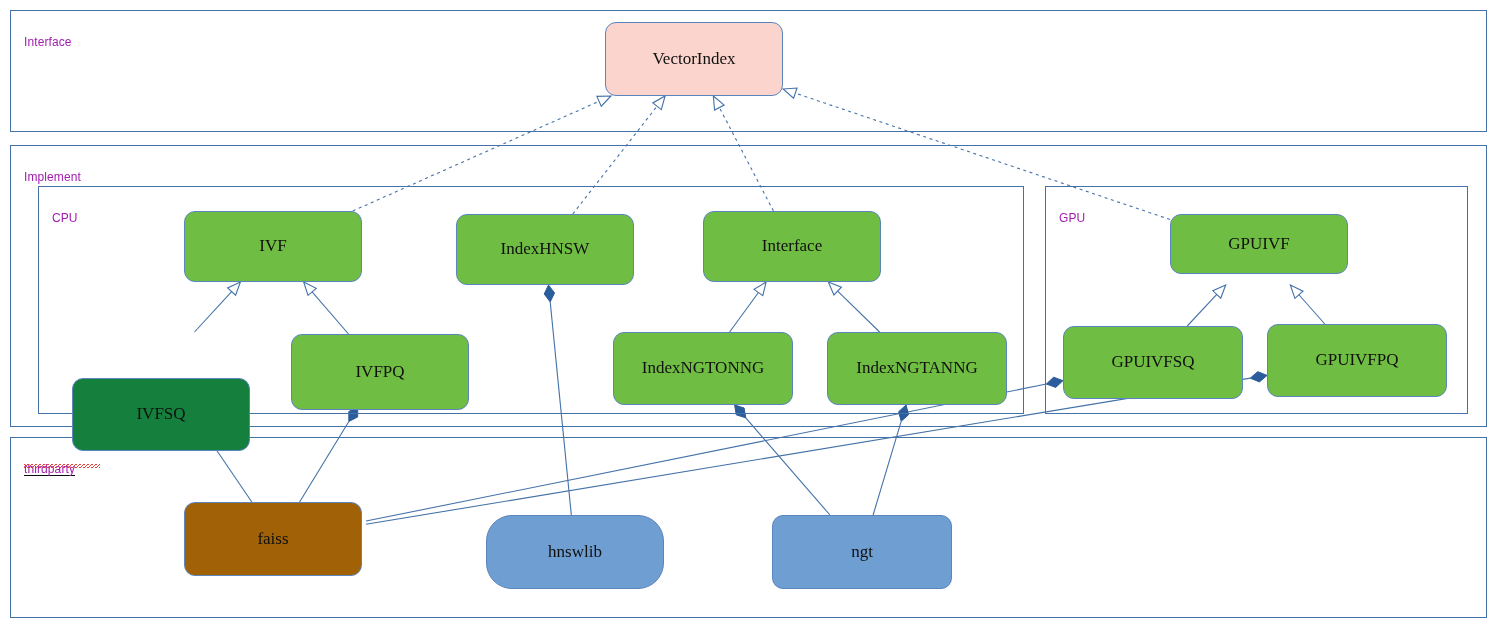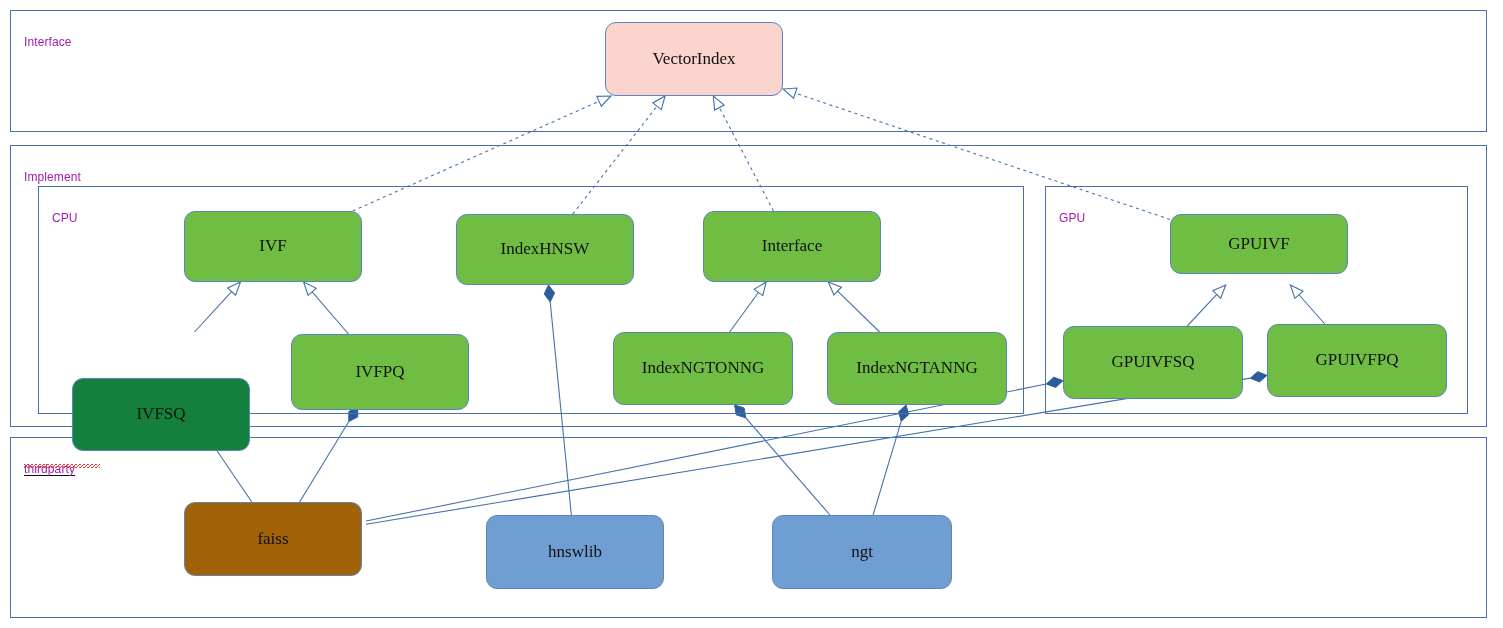--- a/index.html
+++ b/index.html
@@ -143,17 +143,17 @@
       <div class="node impl" style="left: 456px; top: 214px; width: 178px; height: 71px; border-color: rgb(91, 133, 189); background: rgb(112, 189, 68);">IndexHNSW</div>
       <div class="node impl" style="left: 703px; top: 211px; width: 178px; height: 71px; border-color: rgb(91, 133, 189); background: rgb(112, 189, 68);">Interface</div>
       <div class="node impl" style="left: 72px; top: 332px; width: 178px; height: 73px; border-color: rgb(91, 133, 189); background: #15803d; margin-top: 46px;">IVFSQ</div>
       <div class="node impl" style="left: 291px; top: 334px; width: 178px; height: 76px; border-color: rgb(91, 133, 189); background: rgb(112, 189, 68);">IVFPQ</div>
       <div class="node impl" style="left: 613px; top: 332px; width: 180px; height: 73px; border-color: rgb(91, 133, 189); background: rgb(112, 189, 68);">IndexNGTONNG</div>
       <div class="node impl" style="left: 827px; top: 332px; width: 180px; height: 73px; border-color: rgb(91, 133, 189); background: rgb(112, 189, 68);">IndexNGTANNG</div>
       <div class="node impl" style="left: 1170px; top: 214px; width: 178px; height: 60px; border-color: rgb(91, 133, 189); background: rgb(112, 189, 68);">GPUIVF</div>
       <div class="node impl" style="left: 1063px; top: 326px; width: 180px; height: 73px; border-color: rgb(91, 133, 189); background: rgb(112, 189, 68);">GPUIVFSQ</div>
       <div class="node impl" style="left: 1267px; top: 324px; width: 180px; height: 73px; border-color: rgb(91, 133, 189); background: rgb(112, 189, 68);">GPUIVFPQ</div>
       <div class="node third" style="left: 184px; top: 502px; width: 178px; height: 74px; border-color: rgb(91, 133, 189); background: #a16207;">faiss</div>
-      <div class="node third" style="left: 486px; top: 515px; width: 178px; height: 74px; border-color: rgb(91, 133, 189); background: rgb(111, 158, 210);">hnswlib</div>
+      <div class="node third" style="left: 486px; top: 515px; width: 178px; height: 74px; border-color: rgb(91, 133, 189); background: rgb(111, 158, 210); border-radius: 26px;">hnswlib</div>
       <div class="node third" style="left: 772px; top: 515px; width: 180px; height: 74px; border-color: rgb(91, 133, 189); background: rgb(111, 158, 210); text-align: right;">ngt</div>
     </div>
 
 </div>
 
 </body></html>

